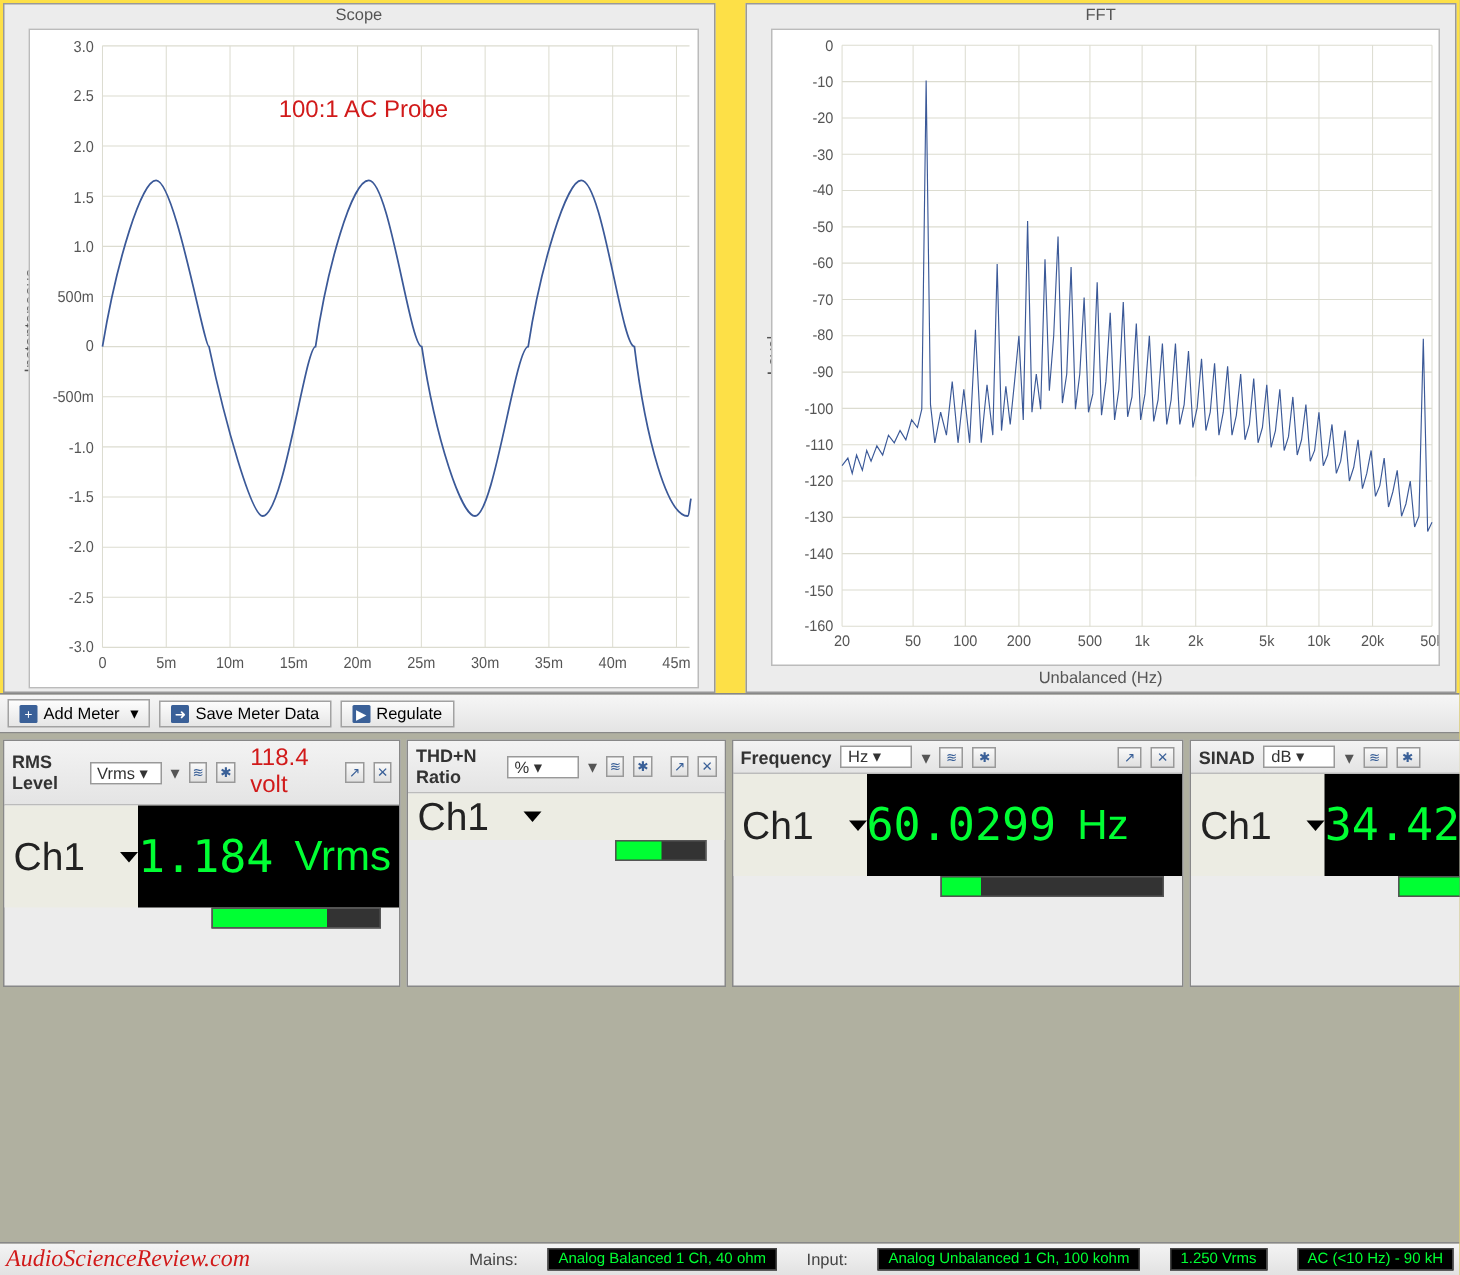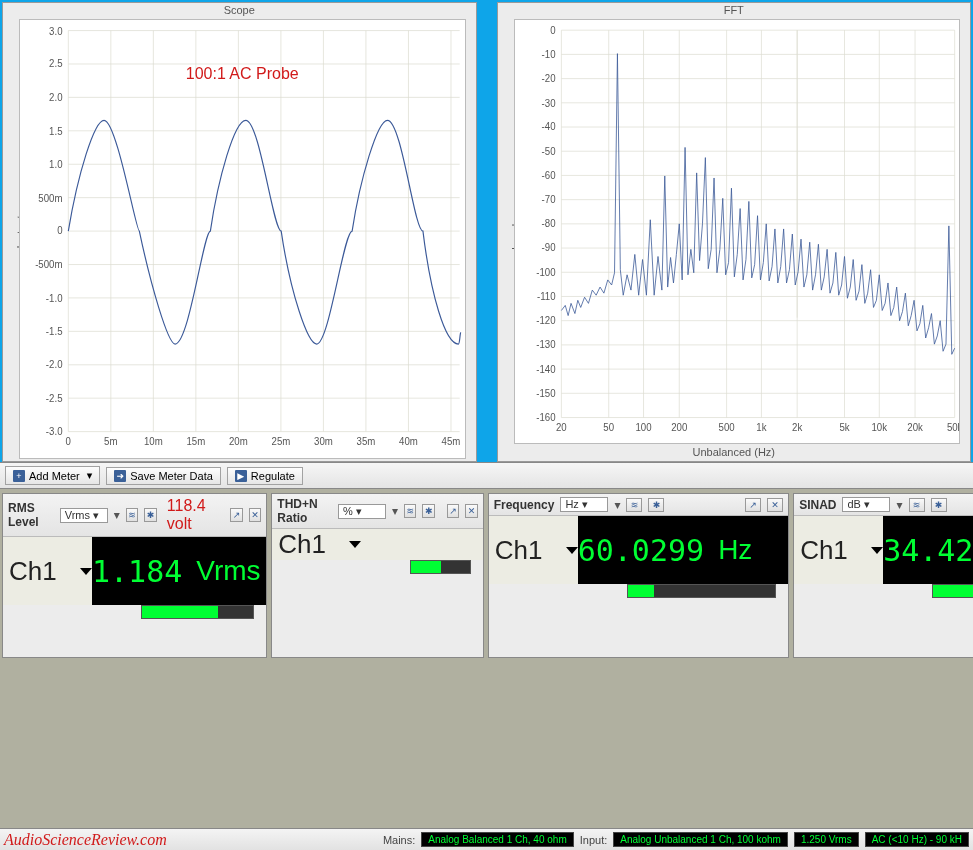--- a/index.html
+++ b/index.html
@@ -10,21 +10,21 @@
     width: 973px;
     height: 850px;
     overflow: hidden;
     color: #333;
   }
   .app { display: flex; flex-direction: column; height: 100%; }
   .charts-row {
     display: flex;
     gap: 20px;
     padding: 2px 2px 0 2px;
-    background: #0ea5e9;
+    background: #fde047;
     height: 462px;
   }
   .chart-panel {
     flex: 1;
     background: #ececec;
     border: 1px solid #999;
     display: flex;
     flex-direction: column;
   }
   .chart-title {
@@ -194,21 +194,21 @@
     font-size:16px;
     margin-left:4px;
   }
   .statusbar {
     display:flex;
     align-items:center;
     background:linear-gradient(#f4f4f4,#e2e2e2);
     border-top:1px solid #888;
     padding:2px 4px;
     font-size:11px;
-    gap:6px;
+    gap:20px;
     height:22px;
   }
   .watermark {
     color:#d11a1a;
     font-size:16px;
     font-style:italic;
     font-family:Georgia, serif;
   }
   .status-chip {
     background:#000;

